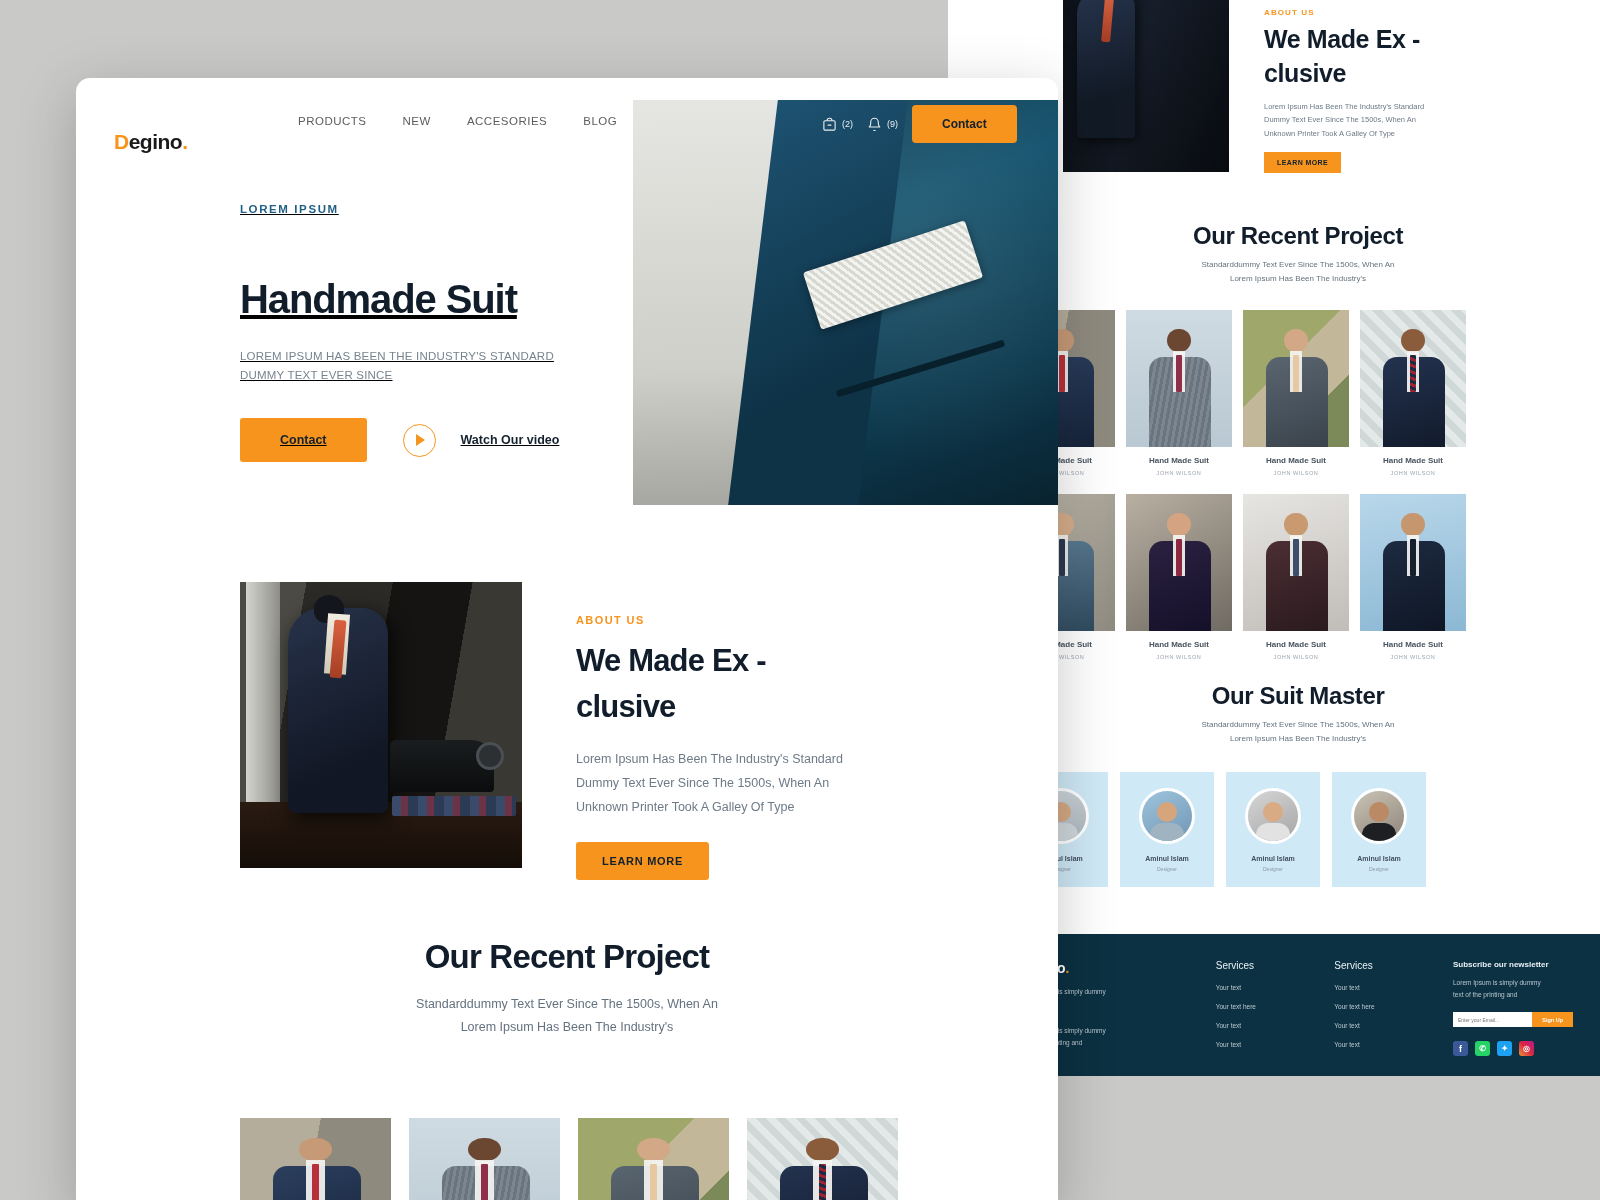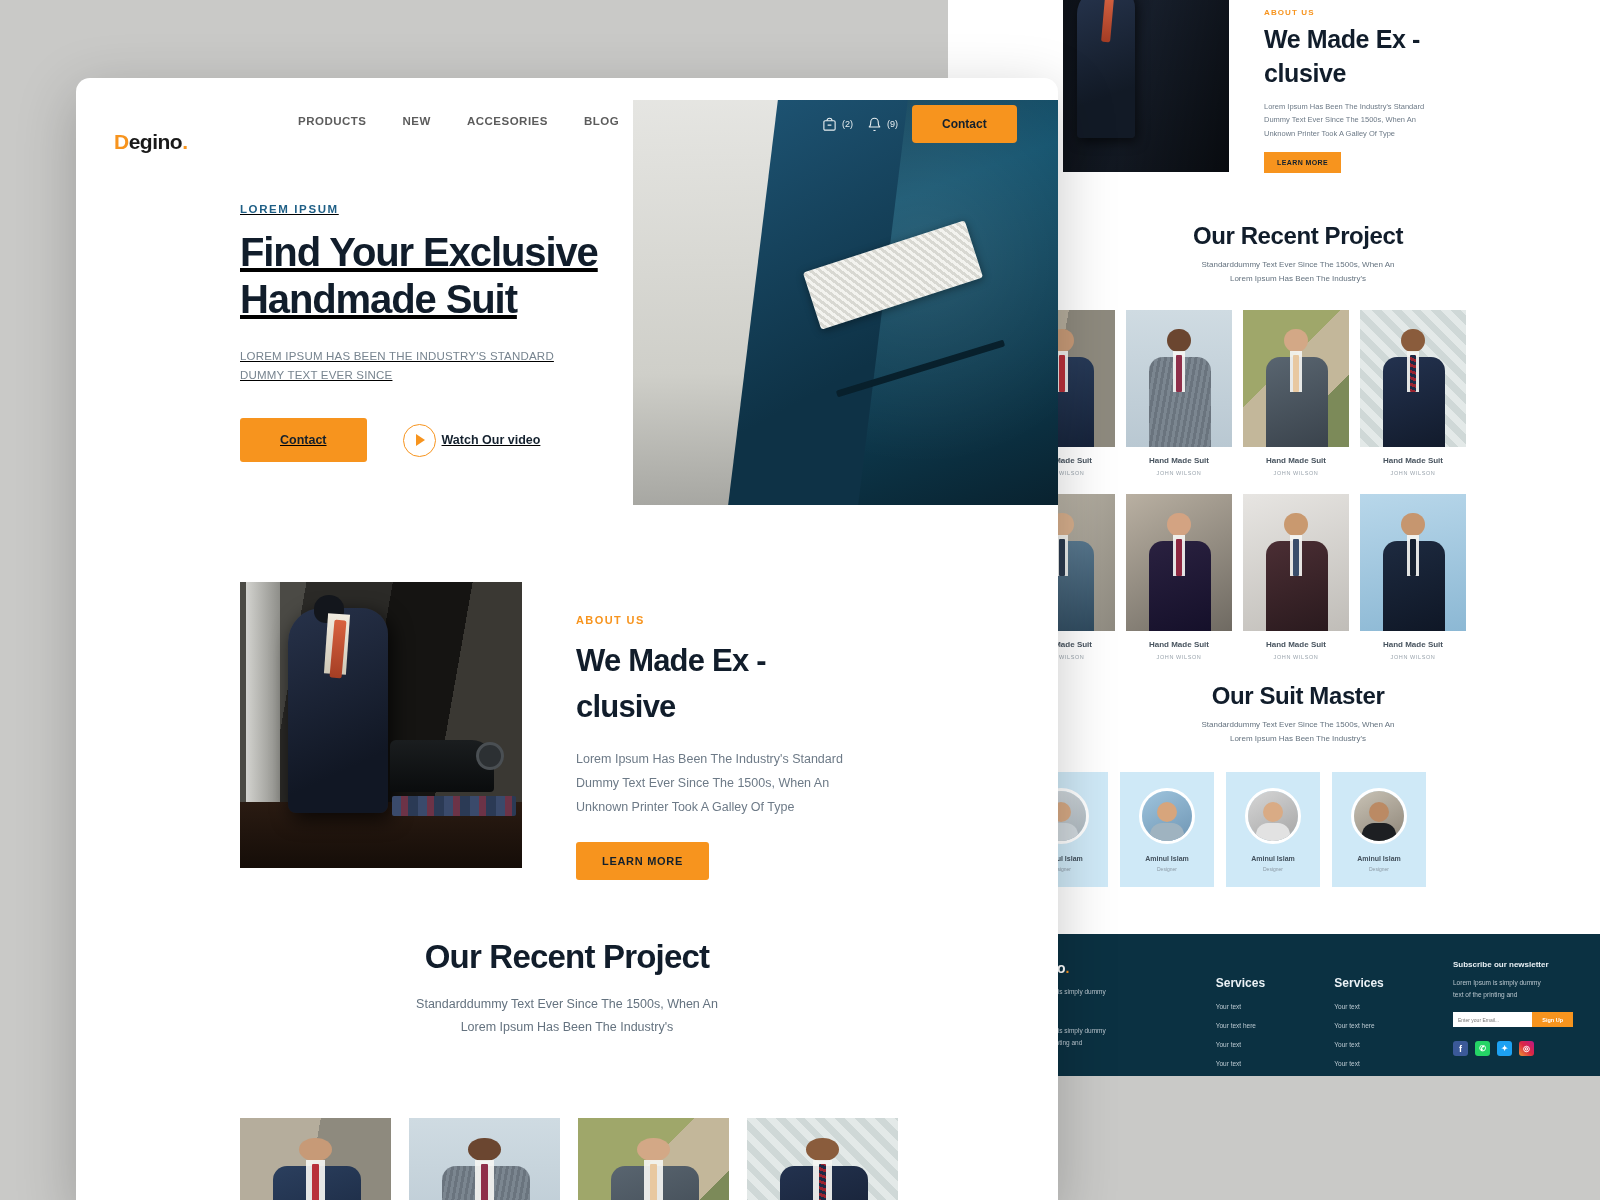--- a/index.html
+++ b/index.html
@@ -68,21 +68,21 @@
 
   
   .pb-footer { position:absolute; left:0; top:940px; width:700px; height:142px; background:#0b3142; color:#dfe7ec; }
   .pb-footer-row { display:flex; padding:26px 22px 0 70px; gap:0; }
   .pb-fcol-brand { width:200px; }
   .pb-flogo { font-size:14px; font-weight:800; color:#fff; }
   .pb-flogo .dot { color:#f7941e; }
   .pb-flogo .d { color:#f7941e; }
   .pb-ftext { font-size:6.5px; line-height:1.9; color:#b9c6ce; margin-top:10px; }
   .pb-fcol { width:120px; }
-  .pb-fhead { font-size:12px; font-weight:700; color:#eaf1f5; margin-bottom:13px;margin-top:16px; }
+  .pb-fhead { font-size:10px; font-weight:400; color:#eaf1f5; margin-bottom:13px; }
   .pb-flink { font-size:6.5px; color:#bccad2; margin-bottom:12px; cursor:pointer; }
   .pb-fcol-news { width:175px; }
   .pb-news-head { font-size:8px; font-weight:700; color:#eaf1f5; }
   .pb-news-p { font-size:6.5px; line-height:1.8; color:#b9c6ce; margin-top:8px; }
   .pb-news-form { display:flex; margin-top:12px; width:120px; height:15px; }
   .pb-news-input { flex:1; border:none; background:#fff; font-size:5px; padding:0 5px; color:#9aa4ad; font-family:inherit; }
   .pb-news-btn { background:#f7941e; border:none; color:#fff; font-size:5.5px; font-weight:700; padding:0 10px; cursor:pointer; font-family:inherit; }
   .pb-socials { display:flex; gap:7px; margin-top:14px; }
   .pb-soc { width:15px; height:15px; border-radius:3px; display:flex; align-items:center; justify-content:center; color:#fff; font-size:9px; font-weight:700; cursor:pointer; }
 
@@ -95,21 +95,21 @@
     box-shadow:0 16px 60px rgba(0,0,0,.22);
     overflow:hidden;
   }
 
   
   .pf-nav { position:absolute; left:0; top:0; width:982px; height:90px; display:flex; align-items:center; }
   .pf-logo { position:absolute; left:38px; top:52px; font-size:21px; font-weight:800; color:#1a1a1a; letter-spacing:-.5px; }
   .pf-logo .d { color:#f7941e; }
   .pf-logo .dot { color:#f7941e; }
   .pf-menu { position:absolute; left:222px; top:37px; display:flex; gap:36px; }
-  .pf-menu-item { font-size:11.5px; font-weight:700; letter-spacing:.5px; color:#5c5c5c; cursor:pointer; }
+  .pf-menu-item { font-size:11.5px; font-weight:400; letter-spacing:.5px; color:#5c5c5c; cursor:pointer; }
   .pf-actions { position:absolute; left:746px; top:27px; display:flex; align-items:center; gap:14px; }
   .pf-ic { display:flex; align-items:center; gap:5px; cursor:pointer; }
   .pf-ic-count { font-size:9px; color:#e8eef0; }
   .pf-contact { background:#f7941e; border:none; color:#13202d; font-size:12px; font-weight:700; padding:12px 30px; border-radius:4px; cursor:pointer; font-family:inherit; }
 
   
   .pf-hero-img {
     position:absolute; left:557px; top:22px; width:425px; height:405px;
     background:
       radial-gradient(circle at 68% 38%, rgba(255,255,255,.10), transparent 55%),
@@ -137,21 +137,21 @@
     background:#08202c; transform:rotate(-17deg); border-radius:2px;
   }
 
   
   .pf-hero-txt { position:absolute; left:164px; top:125px; width:400px;text-decoration:underline; }
   .pf-eyebrow { font-size:11.5px; font-weight:800; letter-spacing:1.6px; color:#1f5f86; text-transform:uppercase; }
   .pf-h1 { font-size:40px; line-height:1.18; font-weight:800; color:#111d2b; letter-spacing:-1.1px; margin-top:14px; }
   .pf-sub { font-size:11.5px; line-height:1.65; color:#77848f; letter-spacing:.2px; margin-top:24px; text-transform:uppercase; }
   .pf-cta-row { display:flex; align-items:center; gap:36px; margin-top:33px; }
   .pf-cta { background:#f7941e; border:none; color:#13202d; font-size:12.5px; font-weight:700; padding:15px 40px; border-radius:3px; cursor:pointer; font-family:inherit; }
-  .pf-watch { display:flex; align-items:center; gap:6px; cursor:pointer; }
+  .pf-watch { display:flex; align-items:center; gap:25px; cursor:pointer; }
   .pf-play { width:33px; height:33px; border-radius:50%; border:1.6px solid #f7941e; display:flex; align-items:center; justify-content:center; }
   .pf-play-tri { width:0;height:0;border-left:9px solid #f7941e;border-top:6px solid transparent;border-bottom:6px solid transparent; margin-left:3px; }
   .pf-watch-label { font-size:12.5px; font-weight:700; color:#15222f; }
 
   
   .pf-about-img {
     position:absolute; left:164px; top:504px; width:282px; height:286px;
     background:linear-gradient(#151a1f,#0c0f13);
     overflow:hidden;
   }
@@ -526,21 +526,21 @@
           </svg>
           <span class="pf-ic-count">(9)</span>
         </div>
         <button class="pf-contact">Contact</button>
       </div>
     </div>
 
     <div class="pf-hero-txt">
       <div class="pf-eyebrow">LOREM IPSUM</div>
       <div class="pf-h1">
-        <span>Find Your Exclusive</span><br>
+        <br>
         <span>Handmade Suit</span>
       </div>
       <div class="pf-sub">
         <span>LOREM IPSUM HAS BEEN THE INDUSTRY'S STANDARD</span><br>
         <span>DUMMY TEXT EVER SINCE</span>
       </div>
       <div class="pf-cta-row">
         <button class="pf-cta">Contact</button>
         <div class="pf-watch">
           <span class="pf-play">

